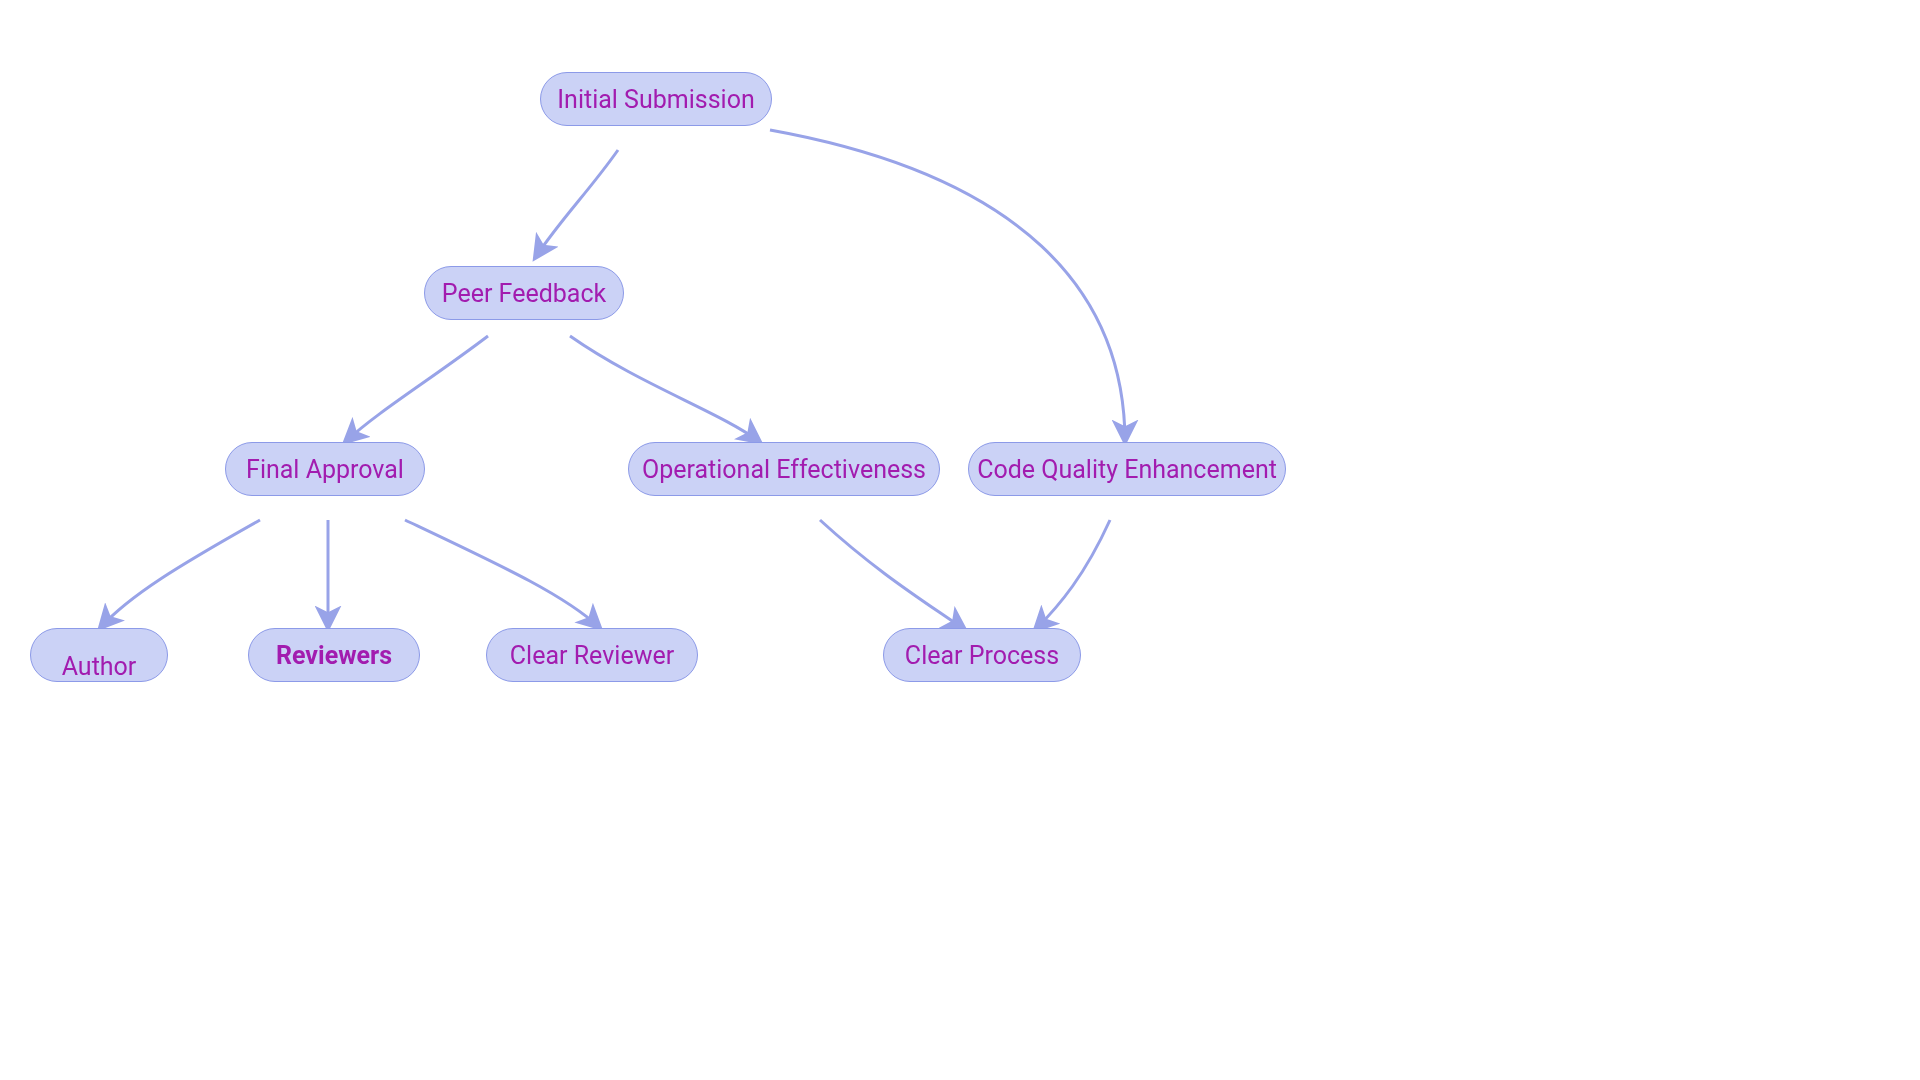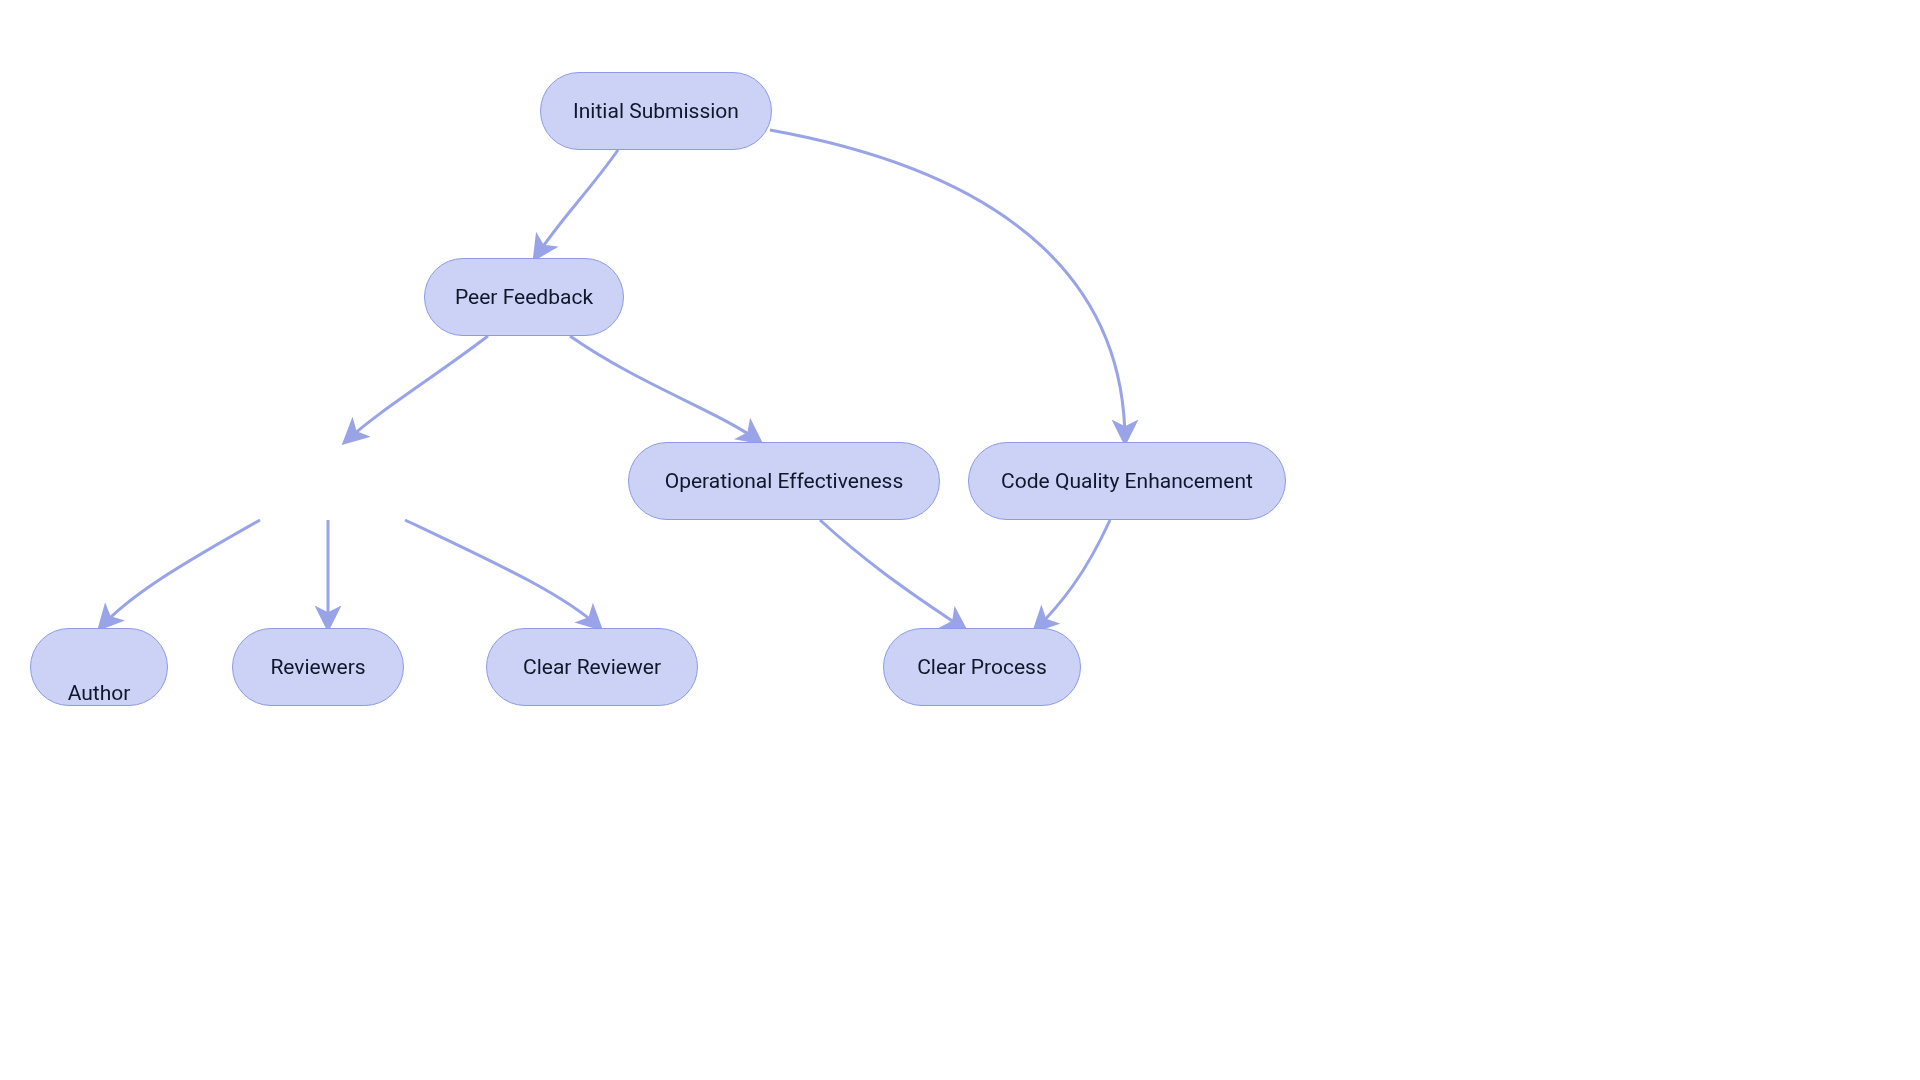--- a/index.html
+++ b/index.html
@@ -13,25 +13,25 @@
   }
   .canvas { position:absolute; inset:0; }
   .node {
     position:absolute;
     background:#CBD2F6;
     border:1px solid #8C9AE8;
     border-radius:40px;
     display:flex;
     align-items:center;
     justify-content:center;
-    color:#0f172a;
-    font-size:21px;
+    color:#a21caf;
+    font-size:25px;
     padding:0 28px;
     white-space:nowrap;
-    height:78px;
+    height:54px;
   }
   svg.edges { position:absolute; inset:0; width:1536px; height:864px; pointer-events:none; }
 </style>
 </head>
 <body>
 
 <div class="canvas">
 
   <svg class="edges">
     <defs>
@@ -56,35 +56,38 @@
 
     <path d="M 820 520 C 880 575, 930 605, 965 630" fill="none" stroke="#98A3E8" stroke-width="3" marker-end="url(#arrow)"></path>
 
     <path d="M 1110 520 C 1085 575, 1060 605, 1035 630" fill="none" stroke="#98A3E8" stroke-width="3" marker-end="url(#arrow)"></path>
   </svg>
 
   <div class="node" style="left:540px; top:72px;  width:232px;">
     <span>Initial Submission</span>
   </div>
 
-  <div class="node" style="left:424px; top:258px; width:200px;">
+  <div class="node" style="left:424px; top:266px; width:200px;">
     <span>Peer Feedback</span>
   </div>
 
+  <div class="node" style="left:225px; top:442px; width:200px;">
+    <span>Final Approval</span>
+  </div>
   <div class="node" style="left:628px; top:442px; width:312px;">
     <span>Operational Effectiveness</span>
   </div>
   <div class="node" style="left:968px; top:442px; width:318px;">
     <span>Code Quality Enhancement</span>
   </div>
 
   <div class="node" style="left:30px;  top:628px; width:138px;align-items:flex-end;">
     <span>Author</span>
   </div>
-  <div class="node" style="left:232px; top:628px; width:172px;">
+  <div class="node" style="left:248px; top:628px; width:172px;font-weight:bold;">
     <span>Reviewers</span>
   </div>
   <div class="node" style="left:486px; top:628px; width:212px;">
     <span>Clear Reviewer</span>
   </div>
   <div class="node" style="left:883px; top:628px; width:198px;">
     <span>Clear Process</span>
   </div>
 
 </div>

